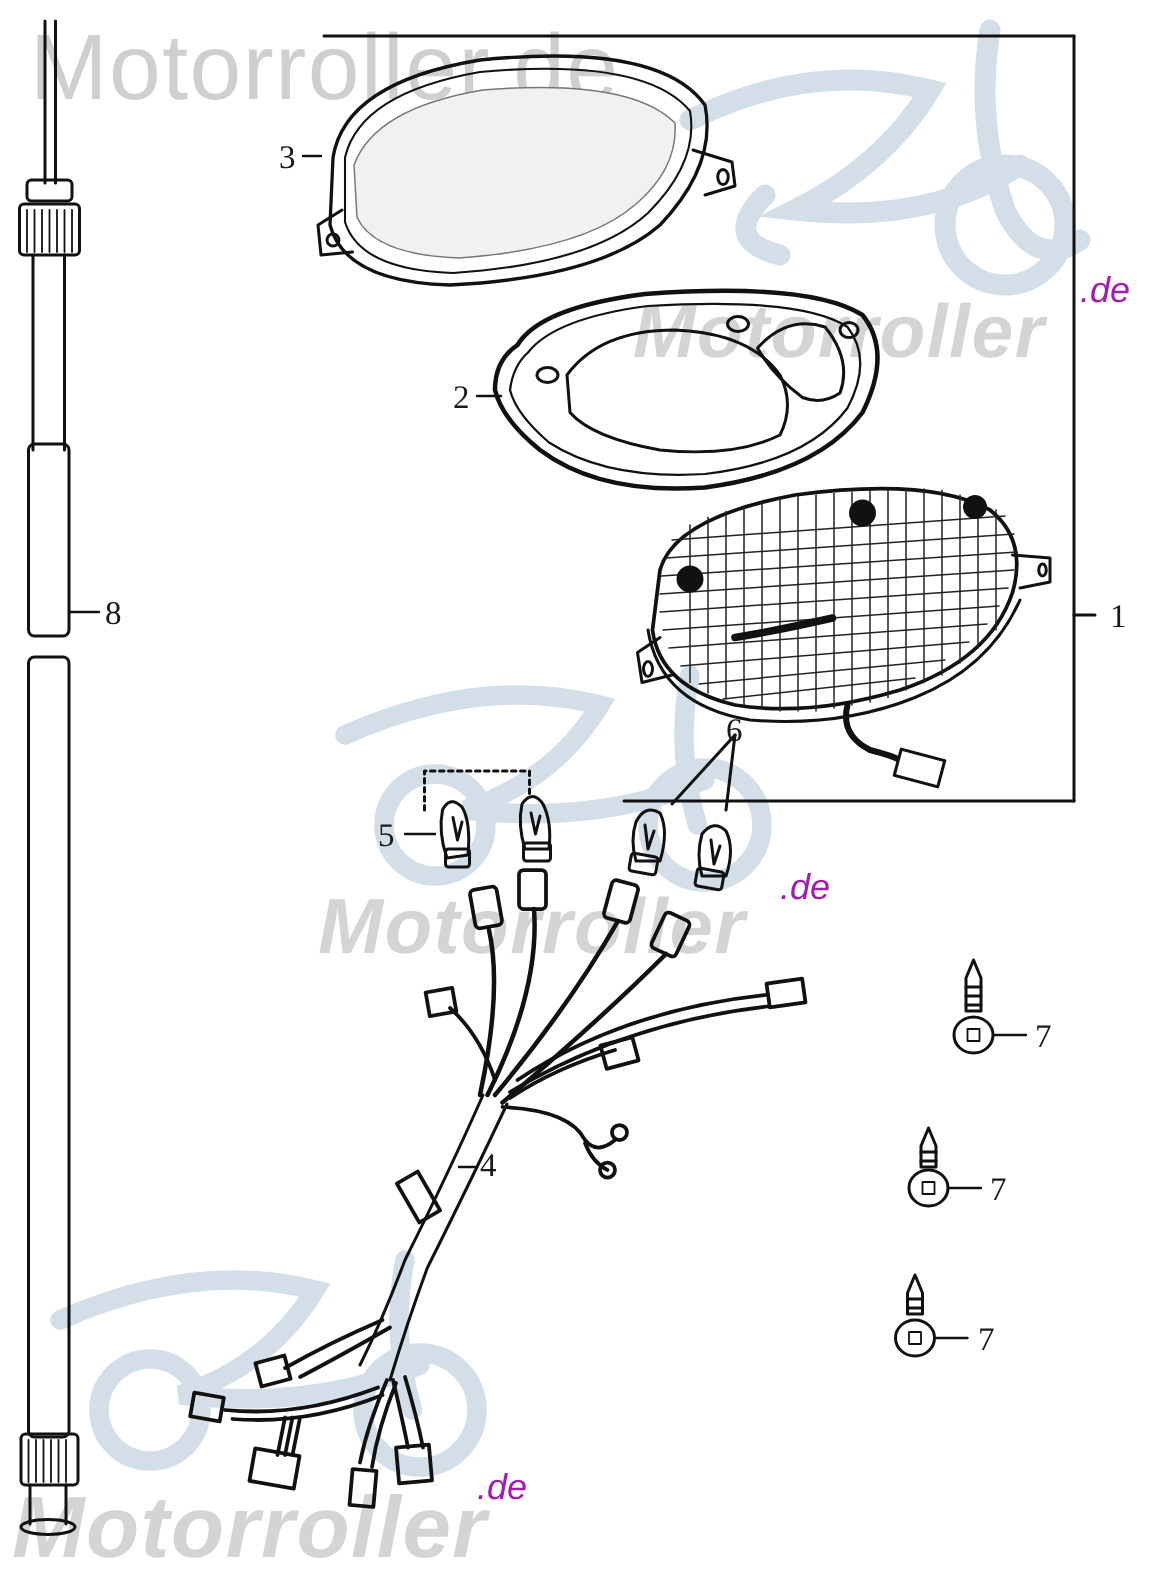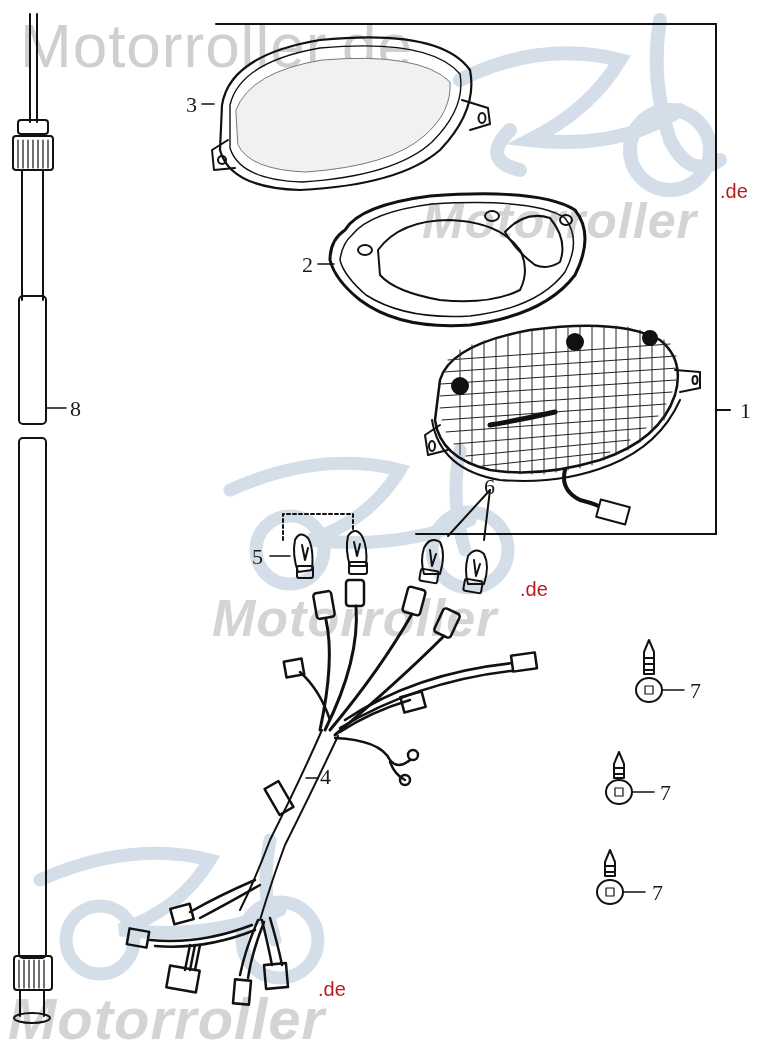--- a/index.html
+++ b/index.html
@@ -2,22 +2,22 @@
 <html><head>
 <meta charset="utf-8">
 <style>
   html, body { margin: 0; padding: 0; background: #ffffff; }
   body { width: 768px; height: 1051px; position: relative; overflow: hidden;
          font-family: "Liberation Serif", serif; }
   #stage { position: absolute; left: 0; top: 0; width: 768px; height: 1051px; }
   .wm-text { position: absolute; font-family: "Liberation Sans", sans-serif; font-weight: bold;
              font-style: italic; color: #d4d4d4; letter-spacing: 1px; white-space: nowrap; }
   .wm-text-top { font-style: normal; font-weight: normal; color: #cfcfcf; }
-  .wm-de { position: absolute; font-family: "Liberation Sans", sans-serif; color: #b91c1c;
-           font-size: 20px; }
+  .wm-de { position: absolute; font-family: "Liberation Sans", sans-serif; color: #a21caf;
+           font-size: 24px; font-style: italic; }
   .label { position: absolute; font-family: "Liberation Serif", serif; font-size: 22px;
            color: #1a1a1a; line-height: 1; }
 </style>
 </head>
 <body>
 
 <div id="stage">
 
   <svg style="position:absolute;left:420px;top:0;" width="340" height="240" viewBox="0 0 340 240">
     <g fill="none" stroke="#d3dee8" stroke-width="14" stroke-linecap="round">

